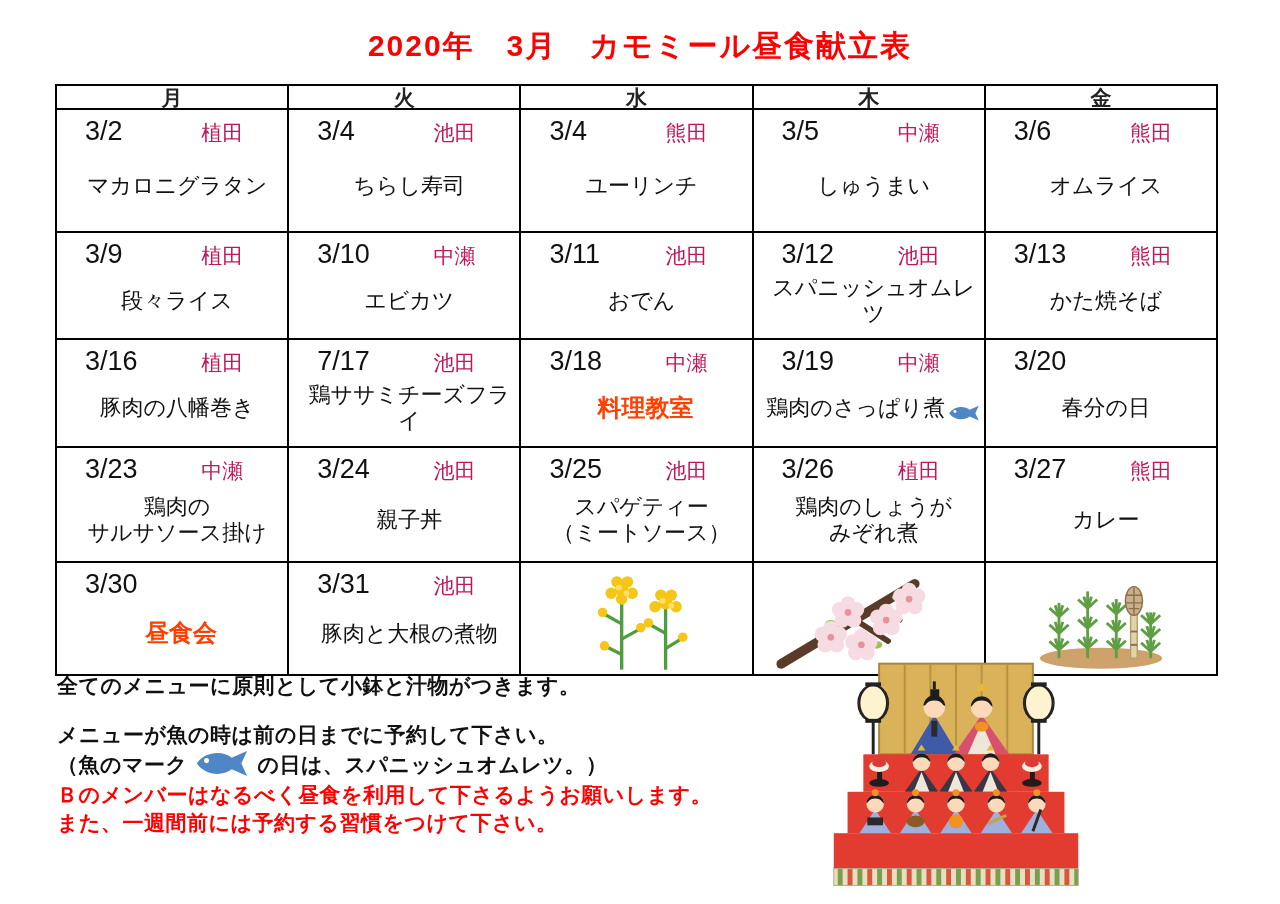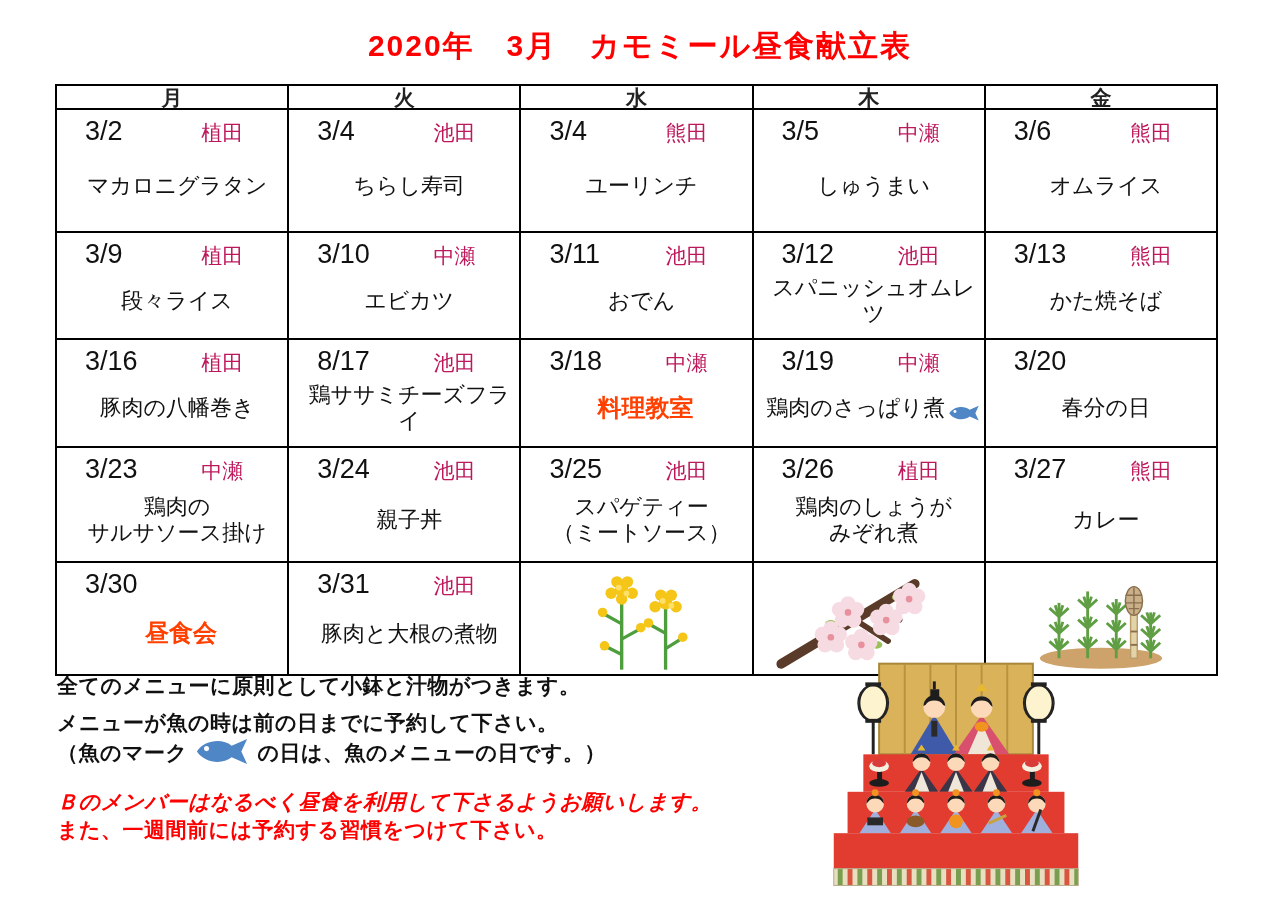--- a/index.html
+++ b/index.html
@@ -69,23 +69,23 @@
   td.bg-magenta{background:var(--holiday-magenta);}
   td.bg-pink{background:var(--illus-pink);}
   td.illustration-cell .cell-inner{align-items:center;justify-content:center;}
   td.illustration-cell svg{display:block;margin:4px auto 0;}
   .fish-inline svg{vertical-align:-9px;margin-left:2px;}
   .notes{position:absolute;left:57px;top:672px;width:720px;}
   .notes p{
     font-size:21px;font-weight:700;color:#111;
     line-height:1.32;letter-spacing:.5px;
   }
-  .notes .gap1{margin-top:9px;}
+  .notes .gap1{margin-top:21px;}
   .notes .redline{color:var(--note-red);}
-  .notes .gap2{margin-top:20px;font-style:italic;}
+  .notes .gap2{margin-top:1px;}
   .note-fish svg{vertical-align:-8px;margin:0 6px;}
   .hina{position:absolute;left:818px;top:660px;width:276px;height:236px;}
 </style>
 </head>
 <body>
 
 <div class="title">2020年　3月　カモミール昼食献立表</div>
 
 <table class="calendar">
   <thead>
@@ -198,21 +198,21 @@
             <div class="cell-top">
               <span class="date">3/16</span>
               <span class="staff">植田</span>
             </div>
             <div class="menu">豚肉の八幡巻き</div>
           </div>
         </td>
         <td>
           <div class="cell-inner">
             <div class="cell-top">
-              <span class="date">8/17</span>
+              <span class="date">7/17</span>
               <span class="staff">池田</span>
             </div>
             <div class="menu">鶏ササミチーズフライ</div>
           </div>
         </td>
         <td class="bg-yellow">
           <div class="cell-inner">
             <div class="cell-top">
               <span class="date">3/18</span>
               <span class="staff">中瀬</span>
@@ -446,21 +446,21 @@
       </tr>
     </tbody>
 </table>
 
 <div class="notes">
   <p>全てのメニューに原則として小鉢と汁物がつきます。</p>
   <p class="gap1">メニューが魚の時は前の日までに予約して下さい。</p>
   <p class="note-fish"><span>（魚のマーク</span><span id="note-fish-icon"><svg width="58" height="32" viewBox="0 0 60 33">
           <path d="M4 16 C12 4 30 2 40 10 L56 3 L50 16 L56 29 L40 22 C30 30 12 28 4 16 Z" fill="#4f86c6"></path>
           <circle cx="14" cy="13" r="2.6" fill="#fff"></circle>
-        </svg></span><span>の日は、魚のメニューの日です。）</span></p>
+        </svg></span><span>の日は、スパニッシュオムレツ。）</span></p>
   <p class="redline gap2">Ｂのメンバーはなるべく昼食を利用して下さるようお願いします。</p>
   <p class="redline">また、一週間前には予約する習慣をつけて下さい。</p>
 </div>
 
 <div class="hina">
   <svg width="276" height="236" viewBox="0 0 280 236">
     <defs>
       <pattern id="stripes" width="20" height="18" patternUnits="userSpaceOnUse">
         <rect width="20" height="18" fill="#e8dfc0"></rect>
         <rect width="5" height="18" fill="#7a9e4f"></rect>

